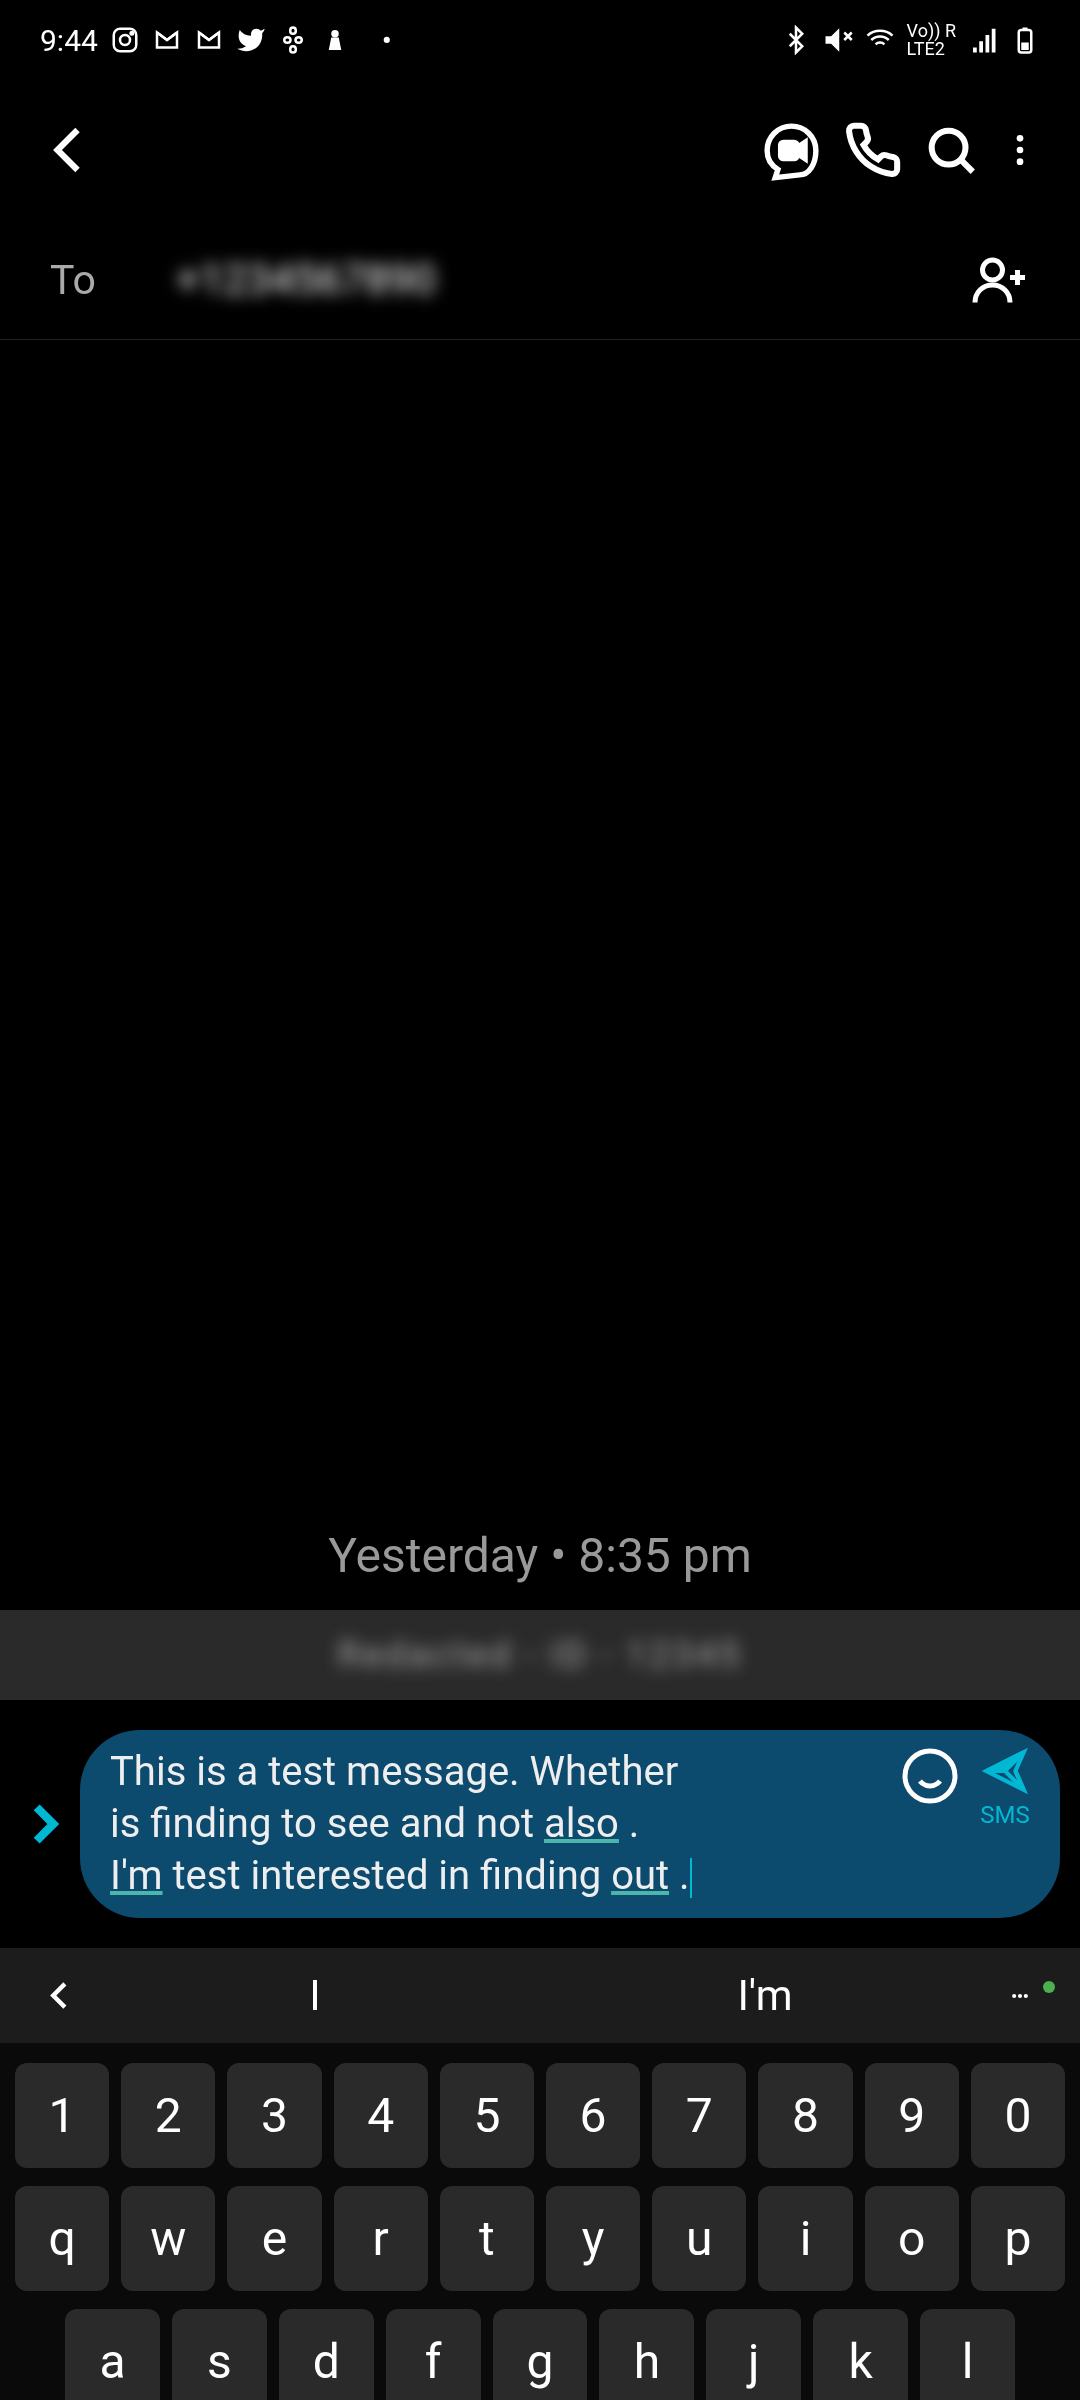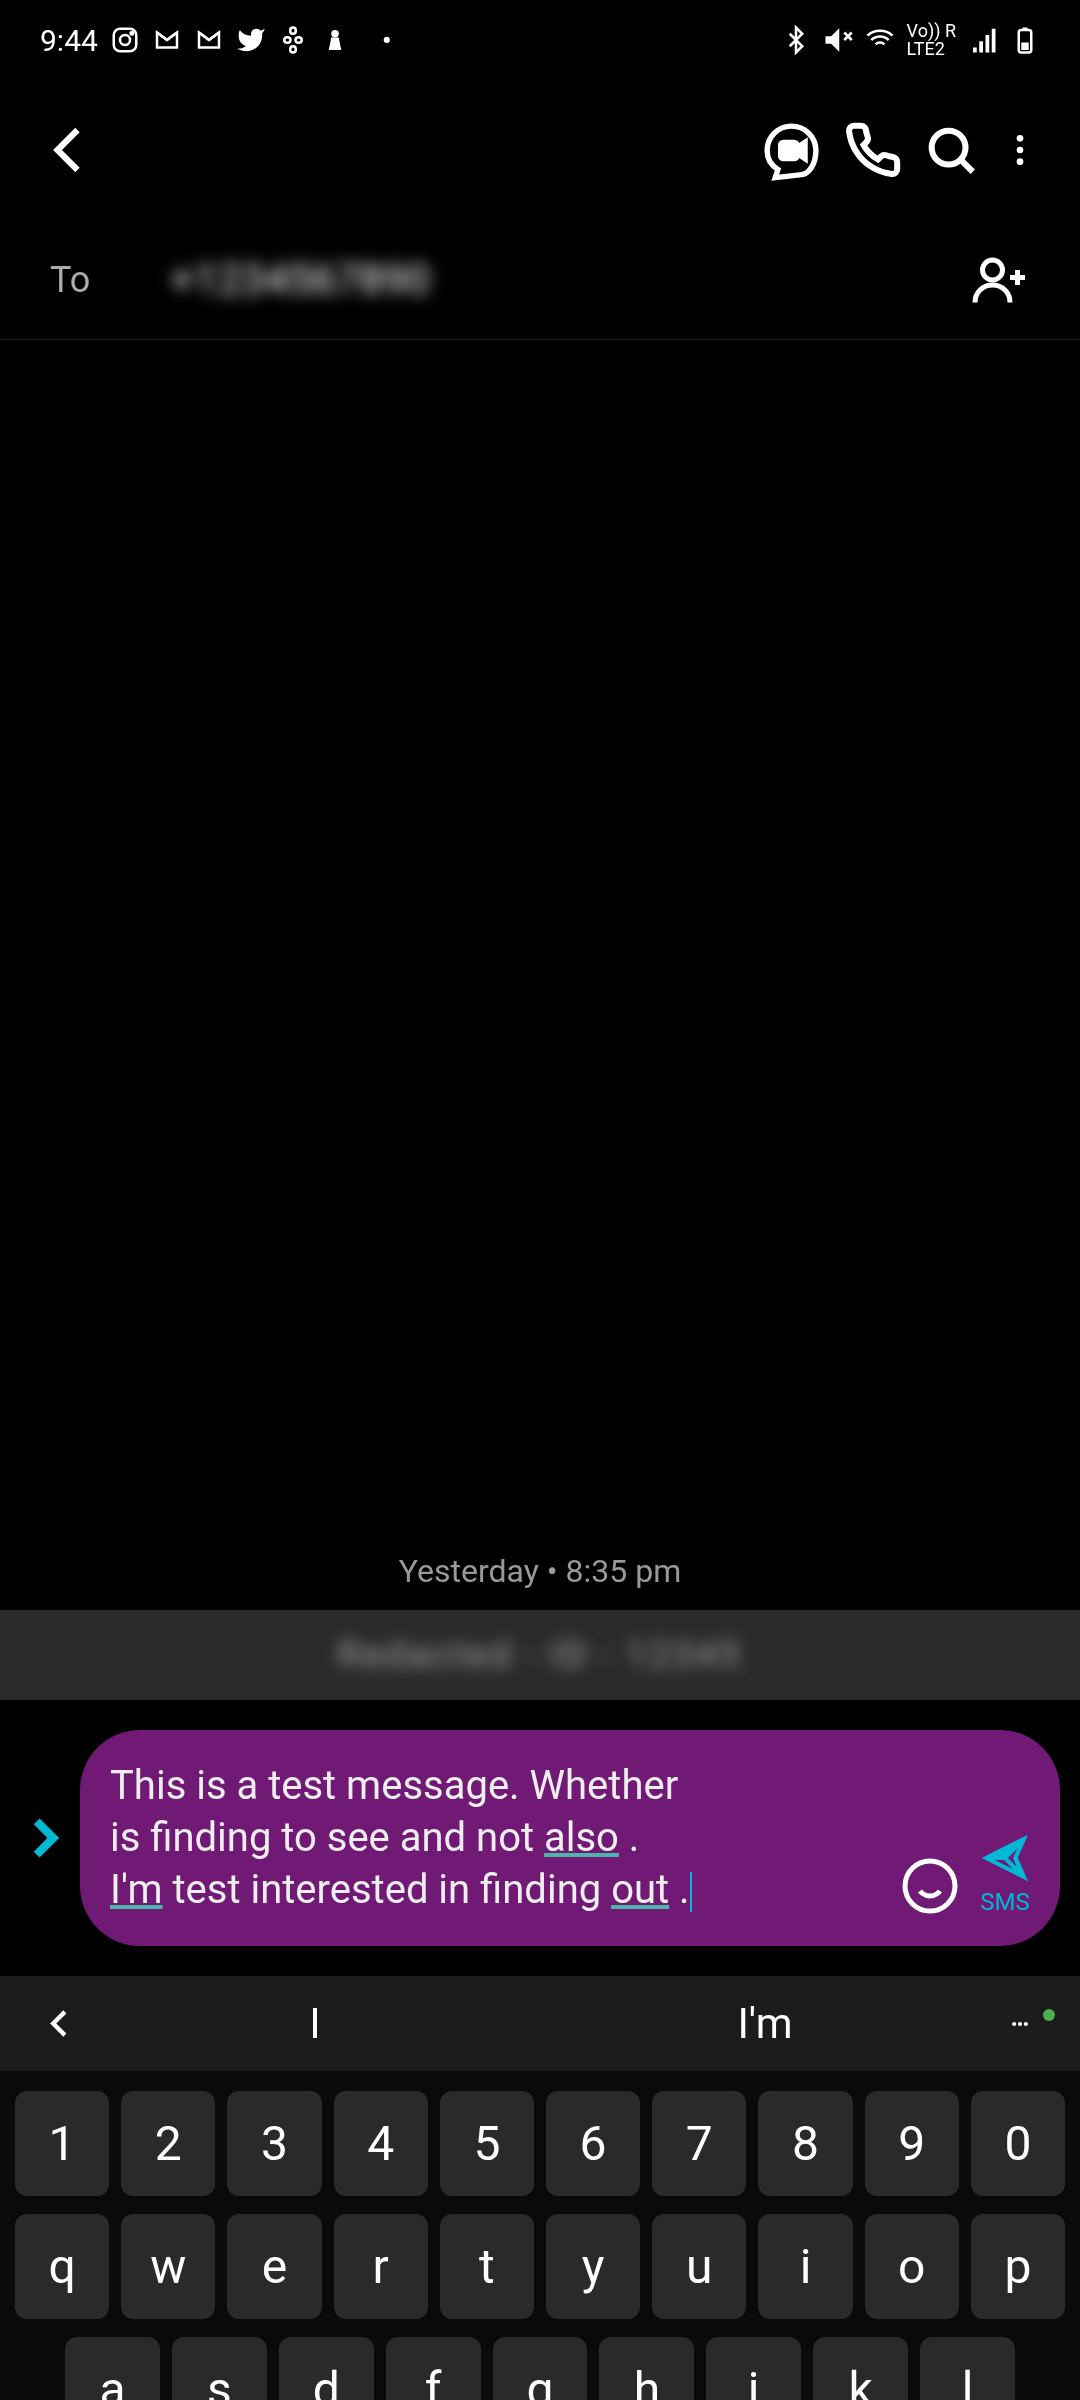--- a/index.html
+++ b/index.html
@@ -76,21 +76,21 @@
 
     
     .recipient-row {
       height: 120px;
       display: flex;
       align-items: center;
       padding: 0 50px;
       border-bottom: 1px solid #222;
     }
     .recipient-label {
-      font-size: 36px;
+      font-size: 41px;
       color: #aaa;
       margin-right: 80px;
     }
     .recipient-value {
       font-size: 42px;
       color: #fff;
       filter: blur(8px);
       flex: 1;
     }
     .add-recipient {
@@ -103,23 +103,23 @@
 
     
     .conversation-area {
       height: 1270px;
       display: flex;
       flex-direction: column;
       justify-content: flex-end;
       align-items: center;
     }
     .timestamp {
-      font-size: 32px;
+      font-size: 48px;
       color: #999;
-      margin-bottom: 20px;
+      margin-bottom: 26px;
     }
 
     
     .redacted-banner {
       background: #2a2a2a;
       height: 90px;
       display: flex;
       align-items: center;
       justify-content: center;
     }
@@ -140,25 +140,25 @@
     .compose-expand {
       width: 50px;
       height: 50px;
       display: flex;
       align-items: center;
       justify-content: center;
       color: #00b8d4;
     }
     .compose-bubble {
       flex: 1;
-      background: #701a75;
+      background: #0c4a6e;
       border-radius: 60px;
       display: flex;
-      align-items: flex-end;
-      padding: 30px 30px;
+      align-items: flex-start;
+      padding: 16px 30px;
       gap: 20px;
     }
     .compose-text {
       flex: 1;
       font-size: 40px;
       line-height: 1.3;
       color: #eee;
     }
     .compose-text .underline {
       text-decoration: underline;

